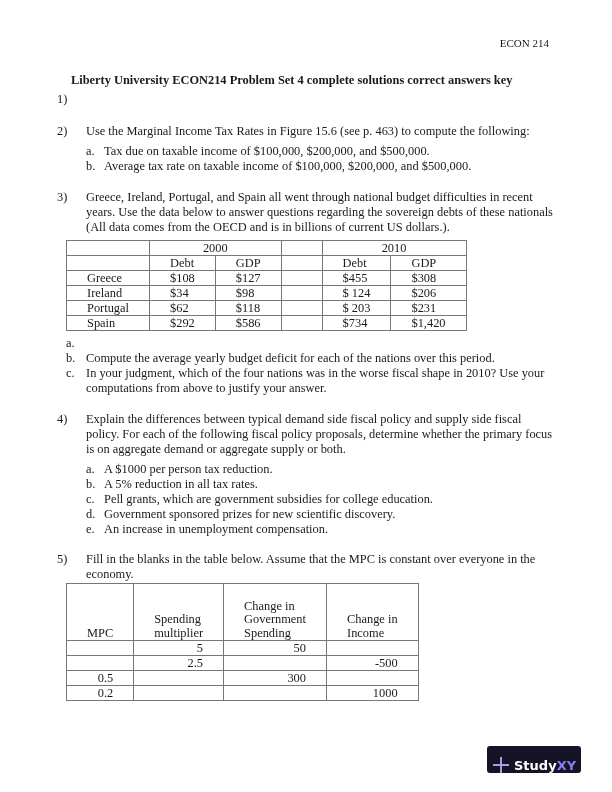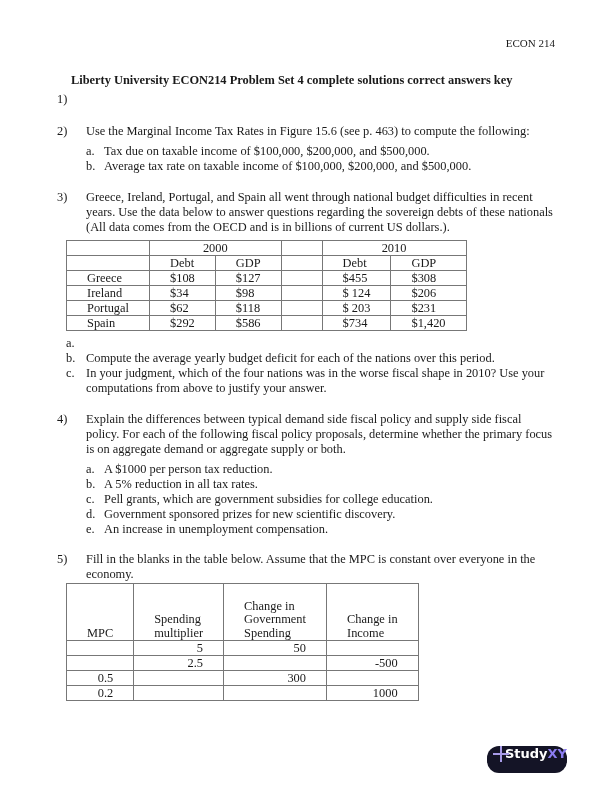--- a/index.html
+++ b/index.html
@@ -1,39 +1,39 @@
 <!DOCTYPE html>
 <html><head>
 <meta charset="utf-8">
 <style>
   html, body { margin: 0; padding: 0; background: #ffffff; }
   body { width: 612px; height: 792px; position: relative; overflow: hidden;
          font-family: "Liberation Serif", serif; color: #1a1a1a; font-size: 12.4px; }
   .abs { position: absolute; }
-  .course { right: 57px; top: 37px; font-size: 11px; }
+  .course { right: 63px; top: 37px; font-size: 11px; }
   .title { left: 71px; top: 73px; font-weight: bold; font-size: 12.4px; white-space: nowrap; }
   .line { white-space: nowrap; line-height: 15px; }
   .num { position: absolute; left: 57px; }
   .txt { position: absolute; left: 86px; }
   .sub-l { position: absolute; left: 86px; }
   .sub-t { position: absolute; left: 104px; }
   .sub3-l { position: absolute; left: 66px; }
   .sub3-t { position: absolute; left: 86px; }
 
   table.grid { border-collapse: collapse; position: absolute; font-size: 12.4px; }
   table.grid td { border: 1px solid #777; padding: 0 20px; height: 14px; line-height: 14px; vertical-align: bottom; white-space: nowrap; }
   #t1 { left: 66px; top: 240px; width: 340px; }
   #t1 td.c { text-align: center; }
   #t2 { left: 66px; top: 583px; width: 290px; }
   #t2 td { text-align: right; }
   #t2 tr.head td { text-align: left; height: 56px; line-height: 13.5px; vertical-align: bottom; }
   #t2 td.r { text-align: right; }
 
-  .badge { left: 487px; top: 746px; width: 80px; height: 27px; background: #141426; border-radius: 12px;
-           display: flex; align-items: flex-start; }
+  .badge { left: 487px; top: 746px; width: 94px; height: 27px; background: #141426; border-radius: 3px;
+           display: flex; align-items: flex-end; }
   .badge .plus { margin-left: 6px; width: 16px; height: 16px; position: relative; }
   .badge .plus:before, .badge .plus:after { content: ""; position: absolute; background: #a89be8; }
   .badge .plus:before { left: 7px; top: 0; width: 2px; height: 16px; }
   .badge .plus:after { left: 0; top: 7px; width: 16px; height: 2px; }
   .badge .word { margin-left: 5px; font-family: "DejaVu Sans", sans-serif; font-weight: bold; font-size: 13px; color: #ffffff; }
   .badge .word .xy { color: #8b7cf0; }
 </style>
 </head>
 <body>
 

